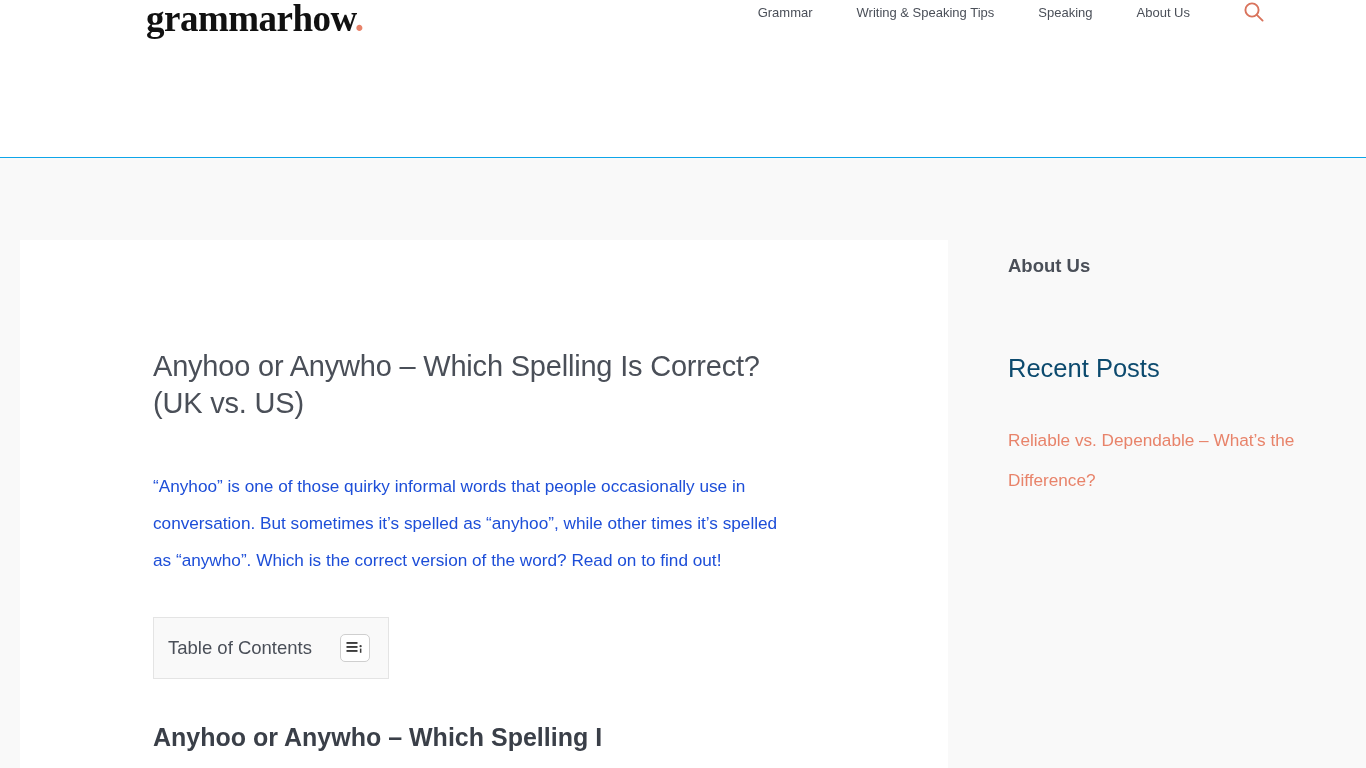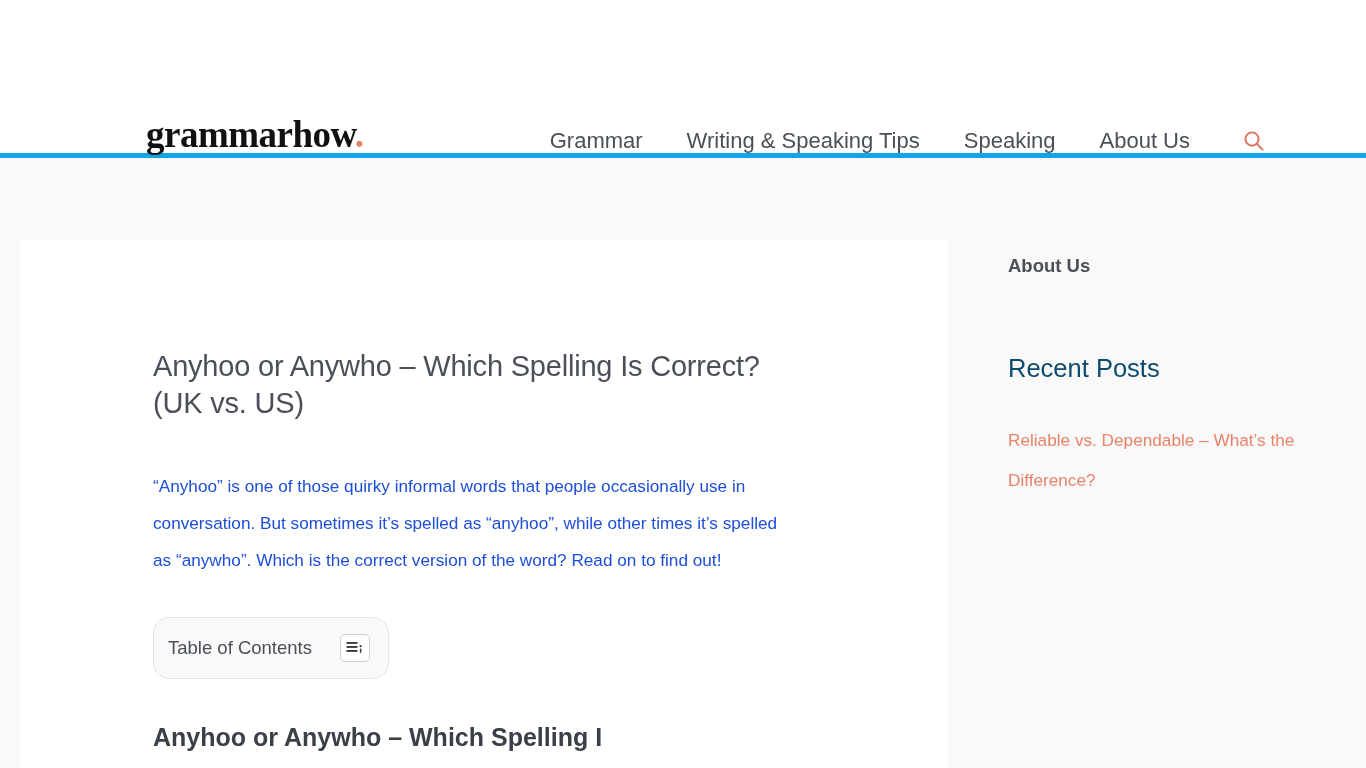--- a/index.html
+++ b/index.html
@@ -14,23 +14,23 @@
     font-family: "Liberation Sans", sans-serif;
     background: #f9f9f9;
     color: #4a4f58;
     -webkit-font-smoothing: antialiased;
   }
 
   
   .site-header {
     height: 158px;
     background: #ffffff;
-    border-bottom: 5px solid #0ea5e9;
-    display: flex;
-    align-items: flex-end;
+    border-bottom: 1px solid #0ea5e9;
+    display: flex;
+    align-items: flex-start;
     padding: 0 100px 0 146px;
   }
 
   .logo {
     font-family: "Liberation Serif", serif;
     font-size: 37px;
     font-weight: 700;
     color: #111111;
     letter-spacing: -0.5px;
     line-height: 1;
@@ -42,21 +42,21 @@
   .logo .dot { color: #e8836a; }
 
   .main-nav {
     margin-left: auto;
     display: flex;
     align-items: center;
     gap: 0;
   }
 
   .nav-link {
-    font-size: 22px;
+    font-size: 13px;
     color: #4a4f58;
     text-decoration: none;
     padding: 0 22px;
     white-space: nowrap;
     cursor: pointer;
     line-height: 1;
   }
 
   .search-btn {
     margin-left: 30px;
@@ -115,21 +115,21 @@
   }
 
   
   .toc-box {
     margin-top: 38px;
     display: inline-flex;
     align-items: center;
     gap: 28px;
     background: #f9f9f9;
     border: 1px solid #e4e4e4;
-    border-radius: 16px;
+    border-radius: 0;
     padding: 16px 18px 16px 14px;
   }
 
   .toc-title {
     font-size: 18.5px;
     color: #4a4f58;
     line-height: 1;
   }
 
   .toc-toggle {

